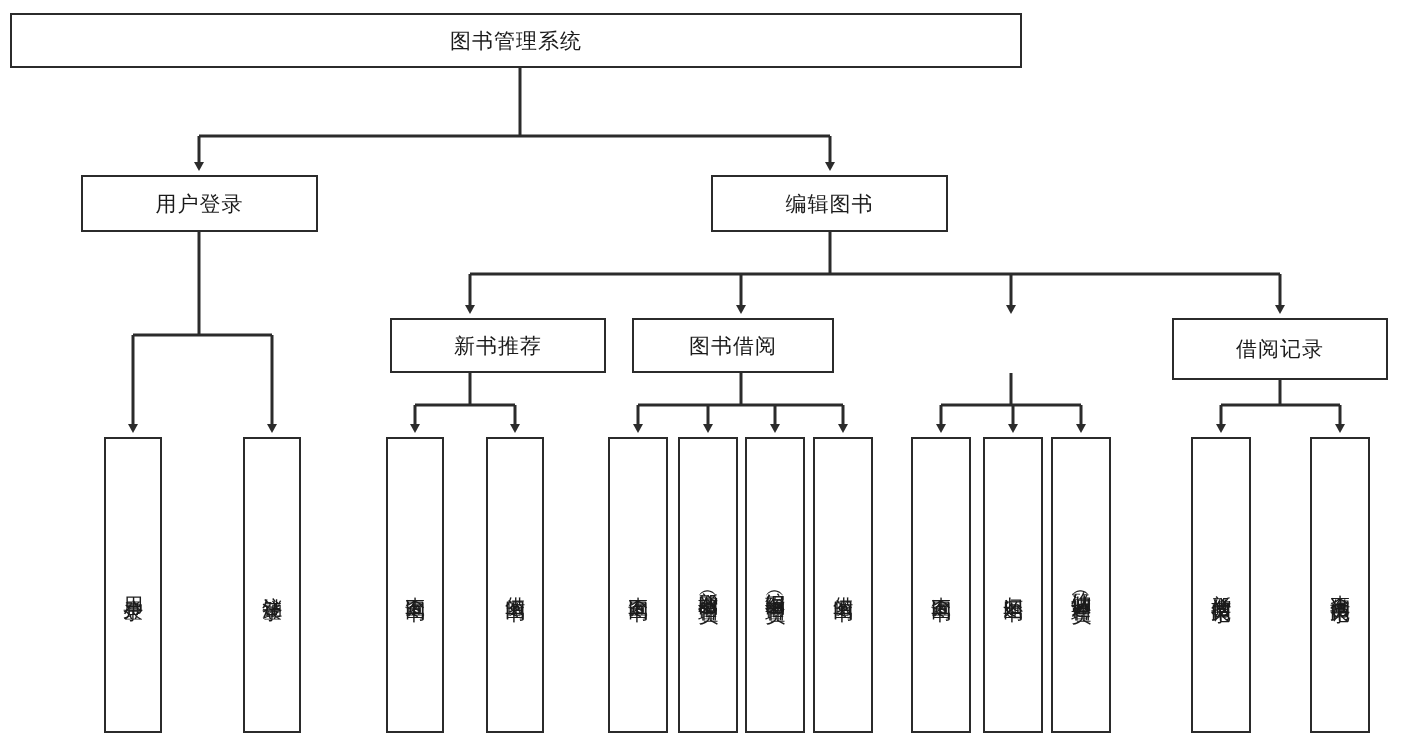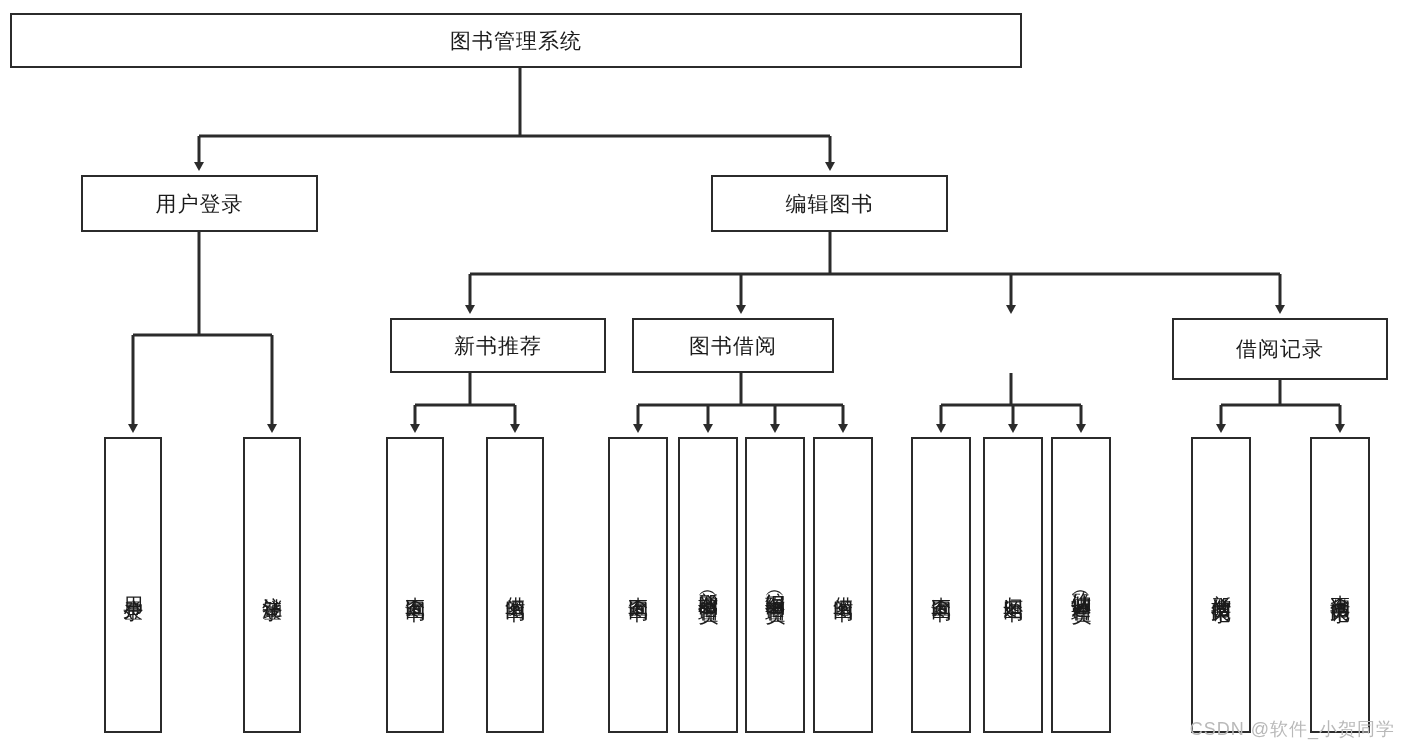--- a/index.html
+++ b/index.html
@@ -167,14 +167,13 @@
     <span>确认归还（管理员）</span>
   </div>
 
   <div class="node node-v" style="left:1191px;top:437px;width:60px;height:296px;">
     <span>新增借阅记录</span>
   </div>
   <div class="node node-v" style="left:1310px;top:437px;width:60px;height:296px;">
     <span>查询借阅记录</span>
   </div>
 
-  <div id="watermark">CSDN @软件_小贺同学</div>
 </div>
 
 </body></html>

